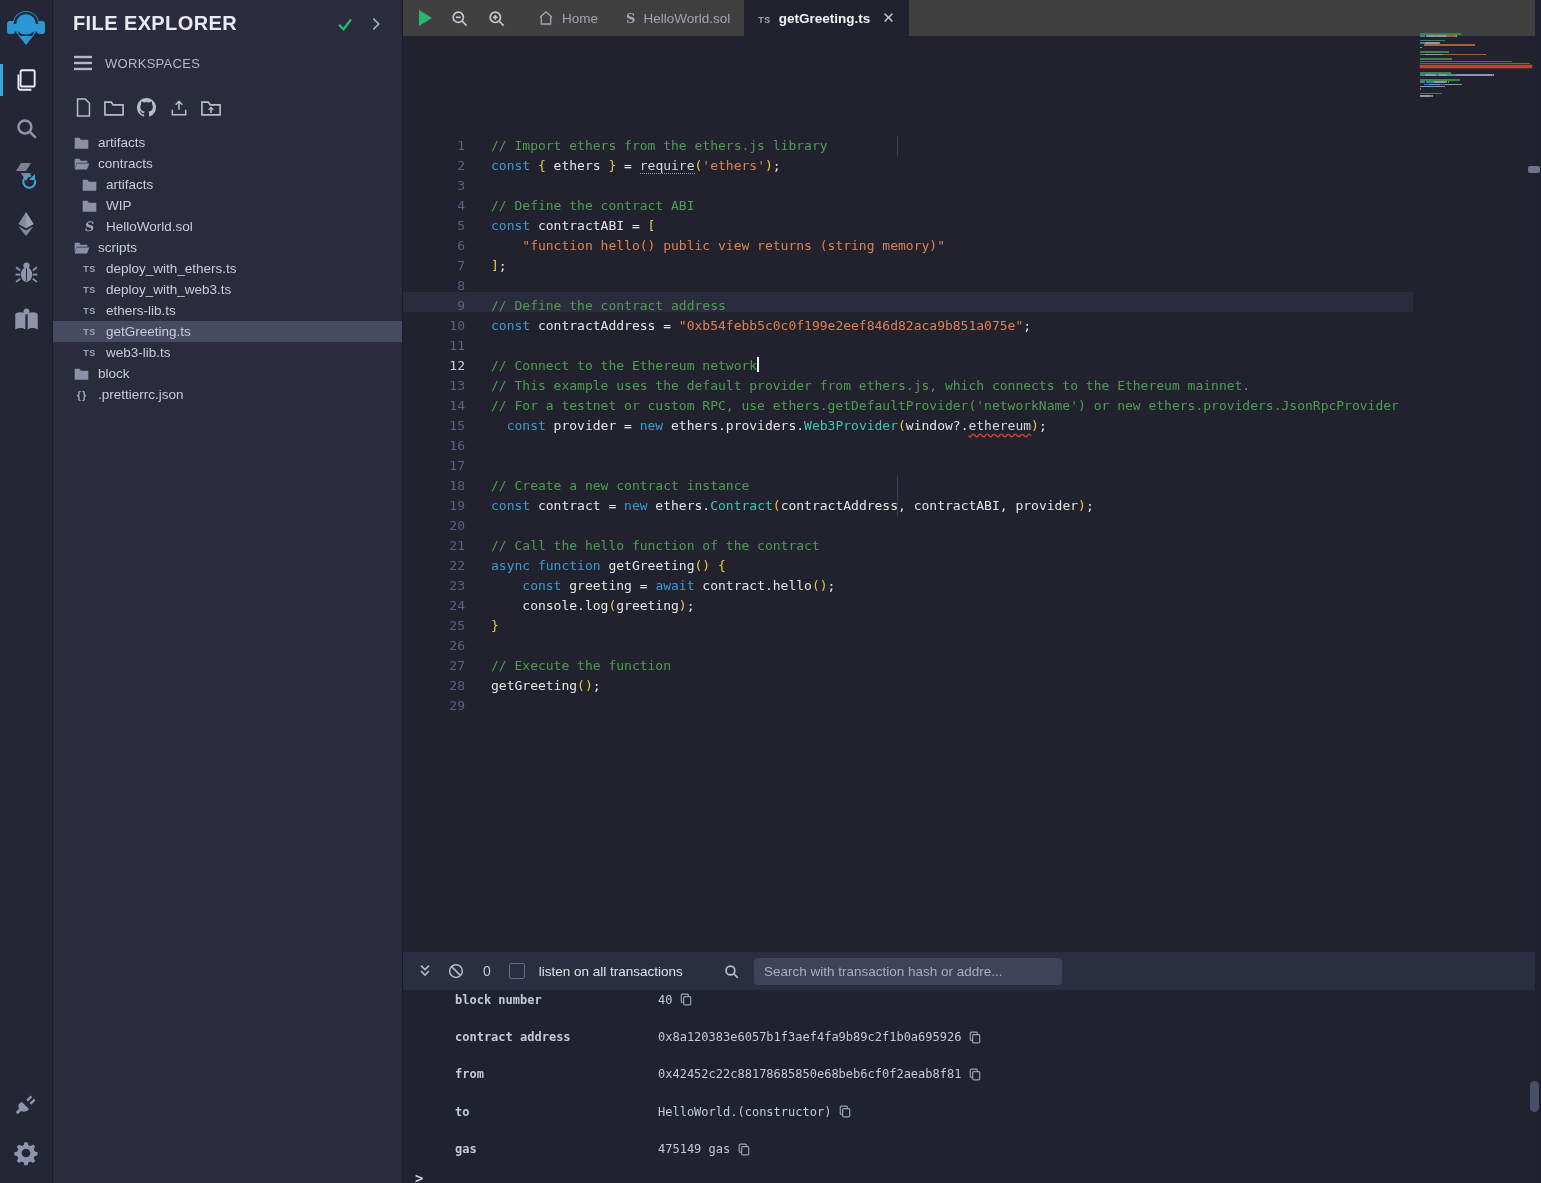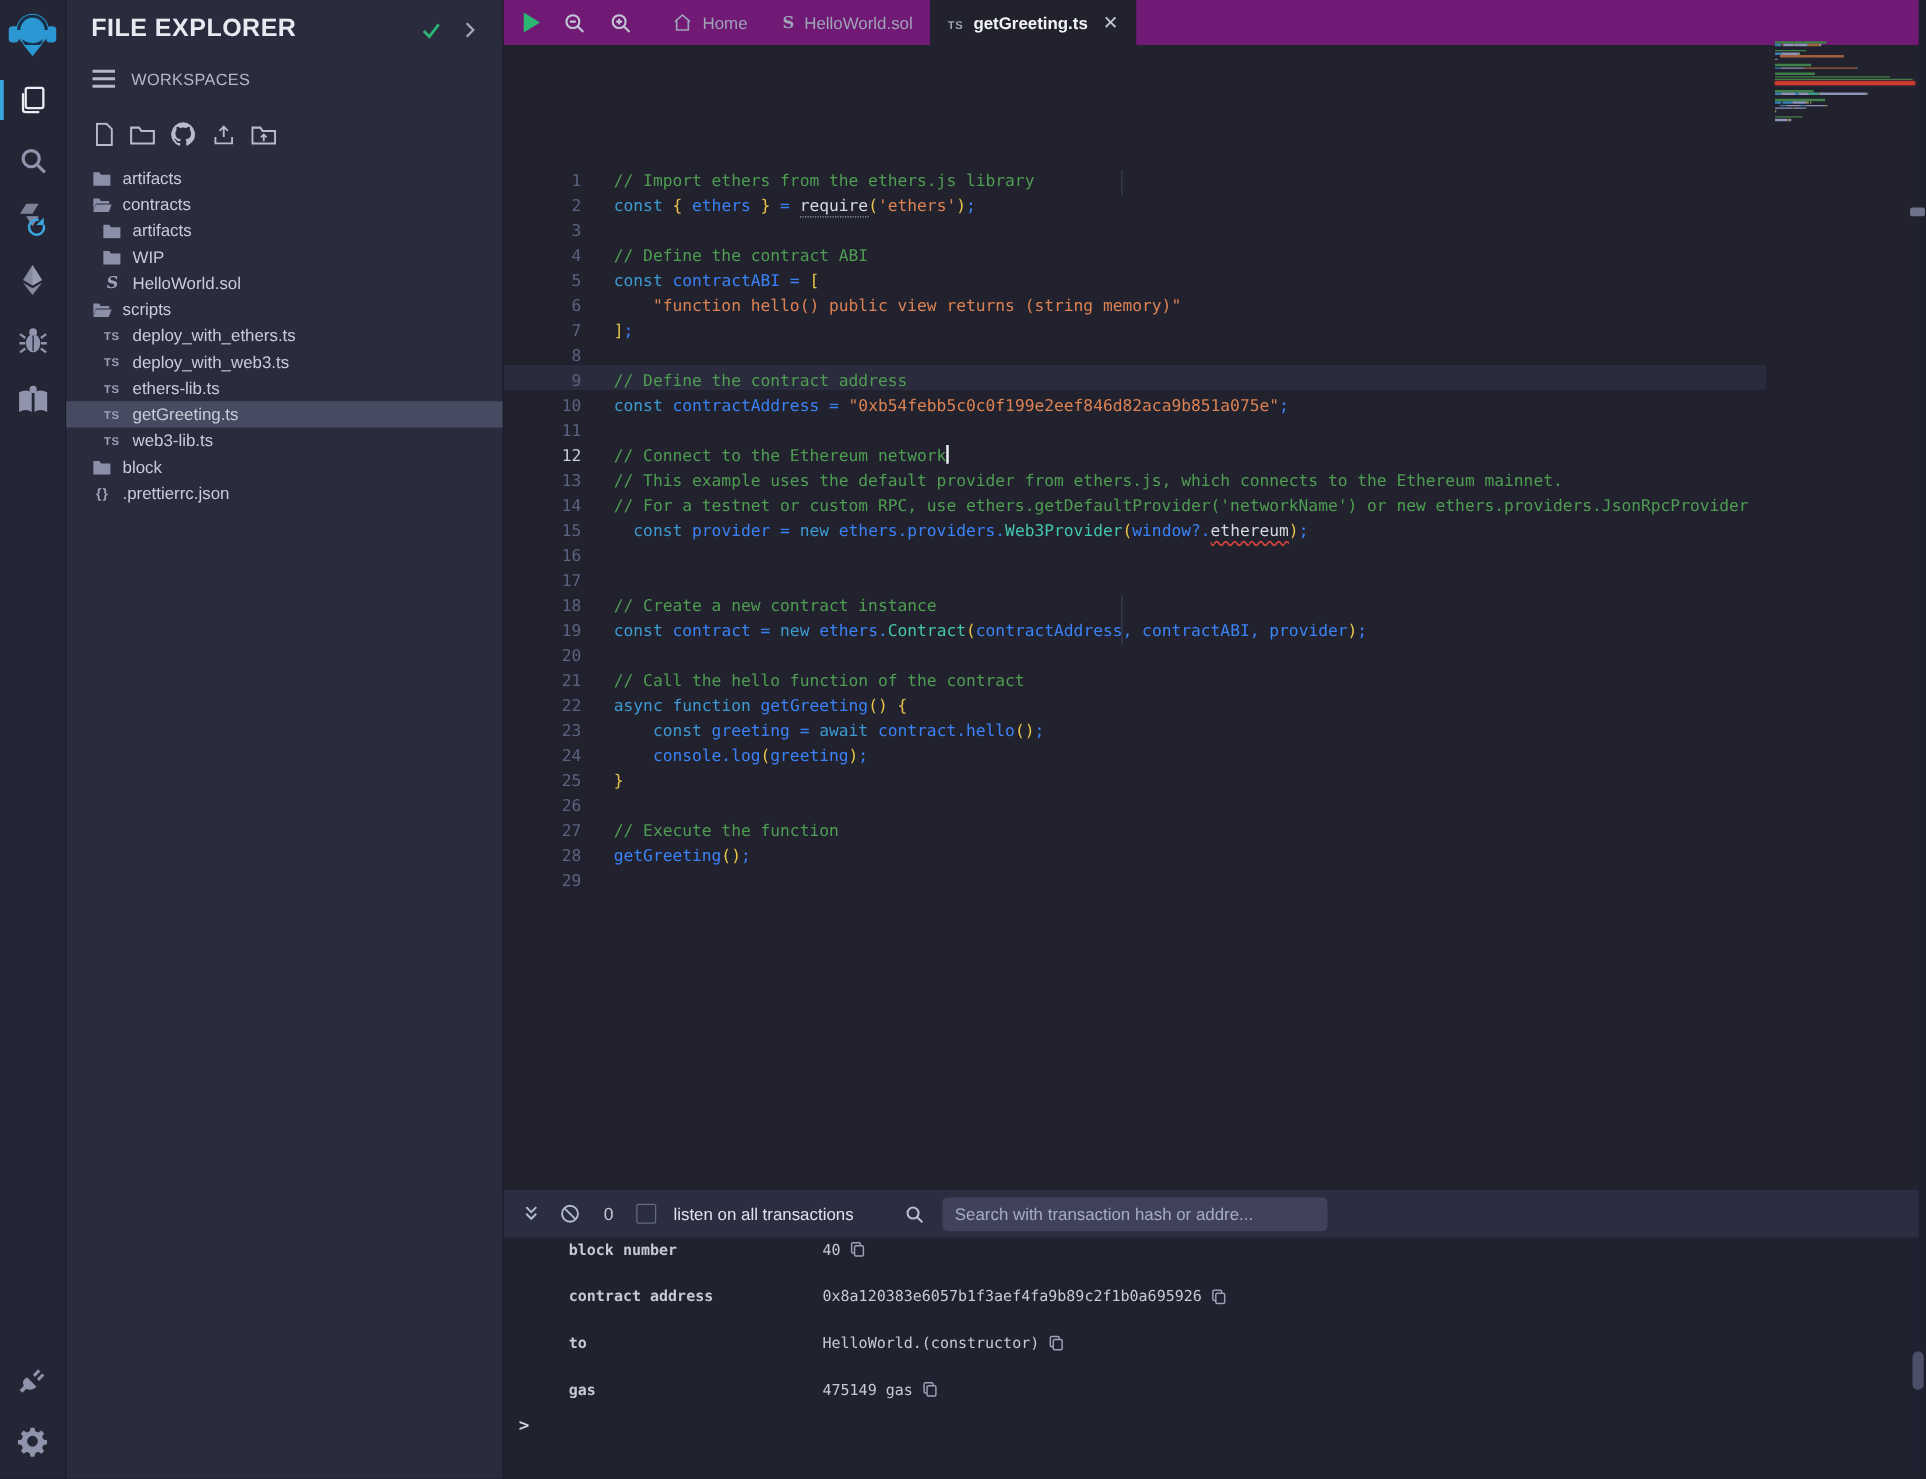--- a/index.html
+++ b/index.html
@@ -51,40 +51,40 @@
   .tree { margin-top:4px; font-size:13.5px; color:#c9ccd8; }
   .tree-row { height:21px; display:flex; align-items:center; cursor:pointer; }
   .tree-row.selected { background:#474b61; }
   .tree-ico { width:17px; display:flex; justify-content:center; margin-right:8px; flex:none; color:#8b90a8; }
   .badge-ts { font-size:9px; font-weight:bold; color:#9ea3b8; letter-spacing:.5px; }
   .badge-sol { font-size:13px; font-weight:bold; color:#9ea3b8; font-family:"DejaVu Serif", serif; transform:skewX(-8deg); }
   .badge-json { font-size:11px; font-weight:bold; color:#9ea3b8; }
 
   
   .editor { position:absolute; left:403px; top:0; width:1138px; height:952px; background:#21222e; }
-  .tab-bar { position:absolute; left:0; top:0; right:0; height:36px; background:#701a75; display:flex; align-items:stretch; }
+  .tab-bar { position:absolute; left:0; top:0; right:0; height:36px; background:#404040; display:flex; align-items:stretch; }
   .tb-controls { display:flex; align-items:center; gap:18px; padding:0 18px 0 16px; }
   .play-btn { width:0; height:0; border-top:8px solid transparent; border-bottom:8px solid transparent; border-left:13px solid #2bb673; cursor:pointer; }
   .tab { display:flex; align-items:center; gap:8px; padding:0 14px; font-size:13.5px; color:#9fa3b8; cursor:pointer; }
   .tab.active { background:#21222e; color:#f2f3f8; font-weight:bold; }
   .tab .close { font-size:15px; color:#c3c6d4; margin-left:4px; font-weight:normal; }
   .tab .tab-ico { color:#9fa3b8; }
 
   .code-area { position:absolute; left:0; top:36px; right:128px; bottom:0; font-family:"DejaVu Sans Mono", monospace; font-size:13px; line-height:20px; white-space:pre; overflow:hidden; }
   .cur-line-bg { position:absolute; left:0; top:256px; height:20px; width:1010px; background:#2a2c3d; }
   .line { display:flex; height:20px; position:relative; }
   .ln { width:62px; text-align:right; color:#5c6380; flex:none; user-select:none; }
   .ln.cur { color:#c9ccdf; }
   .ct { padding-left:26px; }
   .cm { color:#4f9d52; }
   .kw { color:#3d9ad1; }
   .str { color:#dd8252; }
   .br { color:#e9c64b; }
   .cl { color:#44c5ad; }
-  .tx { color:#3b82f6; }
+  .tx { color:#e5e5e5; }
   .hint { color:#d6d8e0; border-bottom:1px dotted #9a9db0; }
   .err { color:#d6d8e0; text-decoration:underline wavy #d6443a; text-decoration-skip-ink:none; text-underline-offset:3px; }
   .cursor { display:inline-block; width:1.5px; height:15px; background:#eceef5; vertical-align:-2px; }
   .indent-guide { position:absolute; width:1px; background:#3a3d52; left:494px; }
 
   
   .minimap { position:absolute; top:33px; left:1017px; width:112px; height:900px; cursor:pointer; }
   .mm-row { height:2.3px; position:relative; }
   .mm-seg { display:inline-block; height:1.6px; vertical-align:top; }
   .mm-err { position:absolute; left:0; right:0; height:3px; background:#cf3b2d; box-shadow:0 0 2px #cf3b2d; }
@@ -465,20 +465,32 @@
           <span>0x8a120383e6057b1f3aef4fa9b89c2f1b0a695926</span>
           <span class="copy-ico">
             <svg width="12" height="13" viewBox="0 0 20 22" fill="none" stroke="currentColor" stroke-width="2">
               <rect x="6" y="6" width="12" height="14" rx="2"></rect>
               <path d="M14 6 V4 a2 2 0 0 0 -2 -2 H4 a2 2 0 0 0 -2 2 v10 a2 2 0 0 0 2 2 h2"></path>
             </svg>
           </span>
         </span>
       </div>
       <div class="t-row">
+        <span class="t-label">from</span>
+        <span class="t-val">
+          <span>0x42452c22c88178685850e68beb6cf0f2aeab8f81</span>
+          <span class="copy-ico">
+            <svg width="12" height="13" viewBox="0 0 20 22" fill="none" stroke="currentColor" stroke-width="2">
+              <rect x="6" y="6" width="12" height="14" rx="2"></rect>
+              <path d="M14 6 V4 a2 2 0 0 0 -2 -2 H4 a2 2 0 0 0 -2 2 v10 a2 2 0 0 0 2 2 h2"></path>
+            </svg>
+          </span>
+        </span>
+      </div>
+      <div class="t-row">
         <span class="t-label">to</span>
         <span class="t-val">
           <span>HelloWorld.(constructor)</span>
           <span class="copy-ico">
             <svg width="12" height="13" viewBox="0 0 20 22" fill="none" stroke="currentColor" stroke-width="2">
               <rect x="6" y="6" width="12" height="14" rx="2"></rect>
               <path d="M14 6 V4 a2 2 0 0 0 -2 -2 H4 a2 2 0 0 0 -2 2 v10 a2 2 0 0 0 2 2 h2"></path>
             </svg>
           </span>
         </span>

